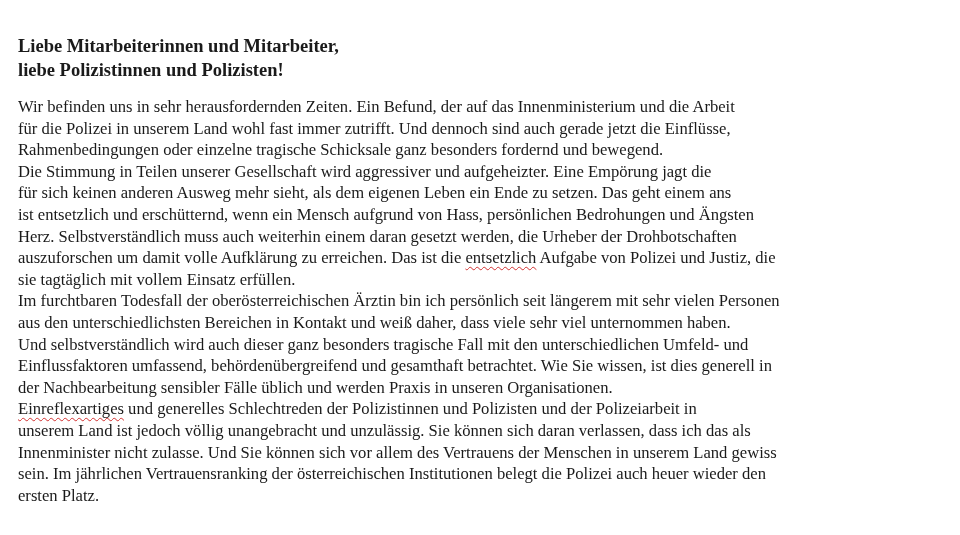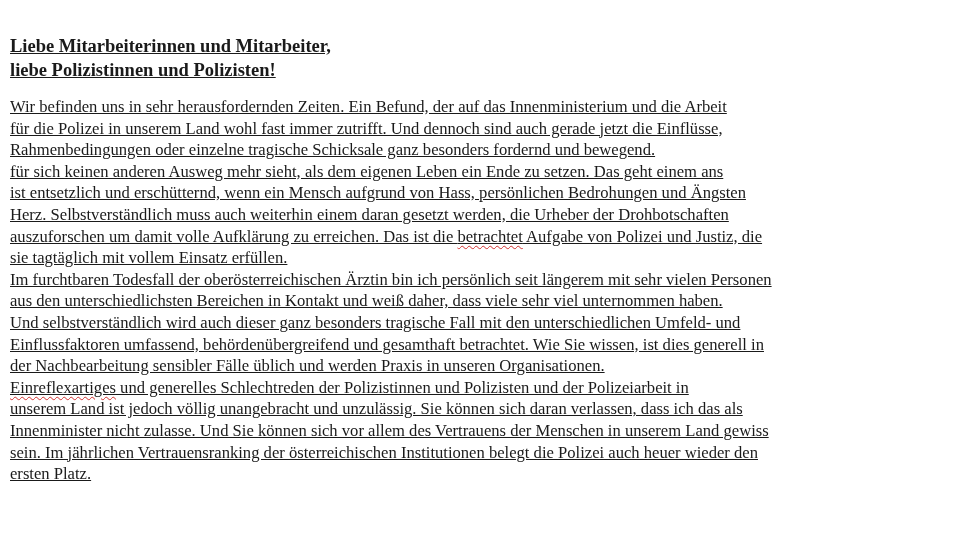--- a/index.html
+++ b/index.html
@@ -8,26 +8,25 @@
     background: #ffffff;
   }
   body {
     width: 960px;
     height: 535px;
     overflow: hidden;
     position: relative;
   }
   .page {
     position: absolute;
-    left: 10px;
+    left: 18px;
     top: 34px;
     width: 930px;
     font-family: "Liberation Serif", serif;
     color: #1a1a1a;
-    text-decoration: underline;
   }
   .greeting {
     font-weight: bold;
     font-size: 18.5px;
     line-height: 24px;
     margin: 0 0 14px 0;
   }
   .greeting div { white-space: nowrap; }
   .body-lines {
     font-size: 16.6px;
@@ -50,24 +49,25 @@
 <div class="page">
   <div class="greeting">
     <div>Liebe Mitarbeiterinnen und Mitarbeiter,</div>
     <div>liebe Polizistinnen und Polizisten!</div>
   </div>
 
   <div class="body-lines">
     <span class="line">Wir befinden uns in sehr herausfordernden Zeiten. Ein Befund, der auf das Innenministerium und die Arbeit</span>
     <span class="line">für die Polizei in unserem Land wohl fast immer zutrifft. Und dennoch sind auch gerade jetzt die Einflüsse,</span>
     <span class="line">Rahmenbedingungen oder einzelne tragische Schicksale ganz besonders fordernd und bewegend.</span>
+    <span class="line">Die Stimmung in Teilen unserer Gesellschaft wird aggressiver und aufgeheizter. Eine Empörung jagt die</span>
     <span class="line">für sich keinen anderen Ausweg mehr sieht, als dem eigenen Leben ein Ende zu setzen. Das geht einem ans</span>
     <span class="line">ist entsetzlich und erschütternd, wenn ein Mensch aufgrund von Hass, persönlichen Bedrohungen und Ängsten</span>
     <span class="line">Herz. Selbstverständlich muss auch weiterhin einem daran gesetzt werden, die Urheber der Drohbotschaften</span>
-    <span class="line"><span>auszuforschen um damit volle Aufklärung zu erreichen. Das ist die </span><span class="spell">betrachtet</span><span> Aufgabe von Polizei und Justiz, die</span></span>
+    <span class="line"><span>auszuforschen um damit volle Aufklärung zu erreichen. Das ist die </span><span class="spell">entsetzlich</span><span> Aufgabe von Polizei und Justiz, die</span></span>
     <span class="line">sie tagtäglich  mit vollem Einsatz erfüllen.</span>
     <span class="line">Im furchtbaren Todesfall der oberösterreichischen Ärztin bin ich persönlich seit längerem mit sehr vielen Personen</span>
     <span class="line">aus den unterschiedlichsten Bereichen in Kontakt und weiß daher, dass viele sehr viel unternommen haben.</span>
     <span class="line">Und selbstverständlich wird auch dieser ganz besonders tragische Fall mit den unterschiedlichen Umfeld- und</span>
     <span class="line">Einflussfaktoren umfassend, behördenübergreifend und gesamthaft betrachtet. Wie Sie wissen, ist dies generell in</span>
     <span class="line">der Nachbearbeitung sensibler Fälle üblich und werden Praxis in unseren Organisationen.</span>
     <span class="line"><span></span><span class="spell">Einreflexartiges</span><span> und generelles  Schlechtreden der Polizistinnen und Polizisten und der Polizeiarbeit in</span></span>
     <span class="line">unserem Land ist jedoch völlig unangebracht und unzulässig. Sie können sich daran verlassen, dass ich das als</span>
     <span class="line">Innenminister nicht zulasse. Und Sie können sich vor allem des Vertrauens der Menschen in unserem Land gewiss</span>
     <span class="line">sein. Im jährlichen  Vertrauensranking der österreichischen Institutionen belegt die Polizei auch heuer wieder den</span>

